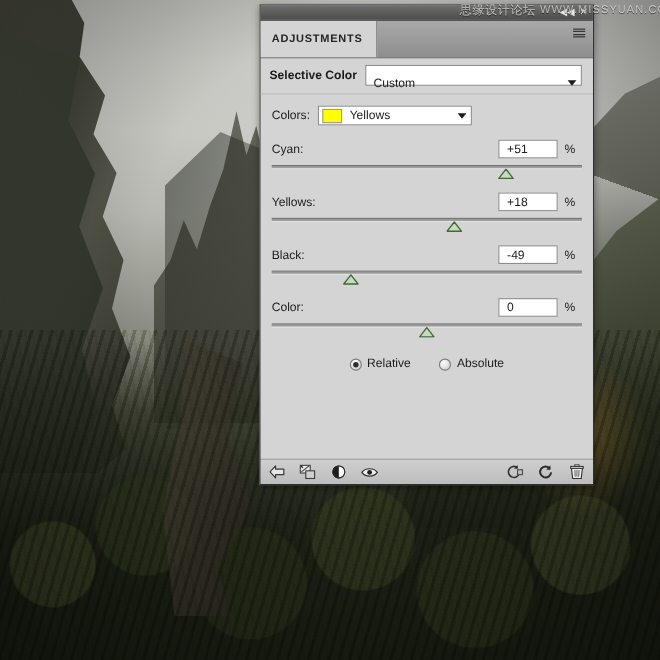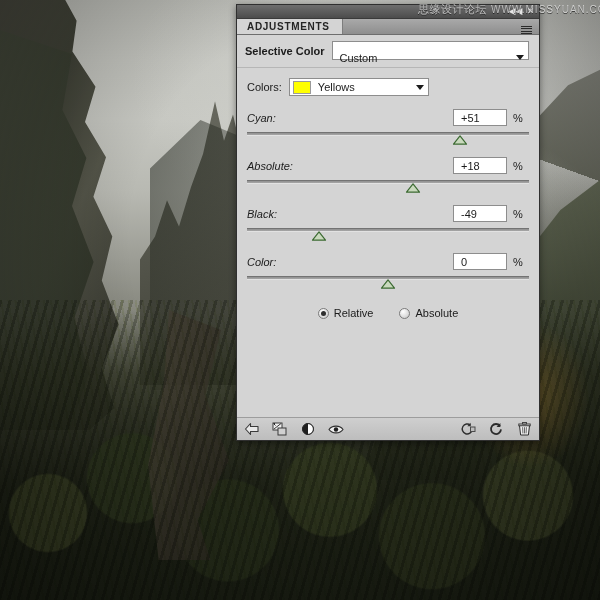--- a/index.html
+++ b/index.html
@@ -160,21 +160,21 @@
     border-bottom: 1px solid #3a3a3a;
     display: flex; align-items: center; justify-content: flex-end;
     padding-right: 3px; gap: 4px;
   }
   .tb-btn {
     width: 11px; height: 10px;
     display: flex; align-items: center; justify-content: center;
     color: #e6e6e6; font-size: 9px; line-height: 1;
   }
   .tabbar {
-    height: 16px;
+    height: 34px;
     background: linear-gradient(180deg,#a9a9a9,#8e8e8e);
     border-bottom: 1px solid #6d6d6d;
     display: flex; align-items: stretch;
     position: relative;
   }
   .tab {
     background: #d4d4d4;
     padding: 0 12px 0 10px;
     display: flex; align-items: center;
     font-size: 10px; font-weight: bold;
@@ -228,21 +228,21 @@
     width: 140px; height: 18px;
     background: #fff; border: 1px solid #8d8d8d;
     display: flex; align-items: center; gap: 7px;
     padding: 0 4px 0 3px;
   }
   .swatch { width: 18px; height: 13px; border: 1px solid #9a9a9a; }
   .colors-combo .cval { flex: 1; font-size: 11px; }
 
   .slider-block { margin-bottom: 9px; }
   .slider-top { display: flex; align-items: center; height: 19px; }
-  .slider-name { font-size: 11px; flex: 1; font-style: italic; }
+  .slider-name { font-size: 11px; flex: 1; }
   .numbox {
     width: 54px; height: 17px;
     background: #fff; border: 1px solid #8d8d8d;
     font-size: 11px; color: #1b1b1b;
     display: flex; align-items: center;
     padding-left: 7px;
   }
   .pct { width: 22px; text-align: center; font-size: 11px; }
   .track-wrap { position: relative; height: 16px; margin-top: 4px; }
   .track {
@@ -369,21 +369,21 @@
               <div class="track"></div>
               <div class="knob" style="left:75.5%">
                 <svg width="15" height="10" viewBox="0 0 15 10">
                   <path d="M7.5 0.8 L14 9.2 L1 9.2 Z" fill="#c9d9bd" stroke="#3d6b33" stroke-width="1.2" stroke-linejoin="round"></path>
                 </svg>
               </div>
             </div>
           </div>
           <div class="slider-block">
             <div class="slider-top">
-              <span class="slider-name">Absolute:</span>
+              <span class="slider-name">Yellows:</span>
               <span class="numbox">+18</span>
               <span class="pct">%</span>
             </div>
             <div class="track-wrap">
               <div class="track"></div>
               <div class="knob" style="left:59%">
                 <svg width="15" height="10" viewBox="0 0 15 10">
                   <path d="M7.5 0.8 L14 9.2 L1 9.2 Z" fill="#c9d9bd" stroke="#3d6b33" stroke-width="1.2" stroke-linejoin="round"></path>
                 </svg>
               </div>

